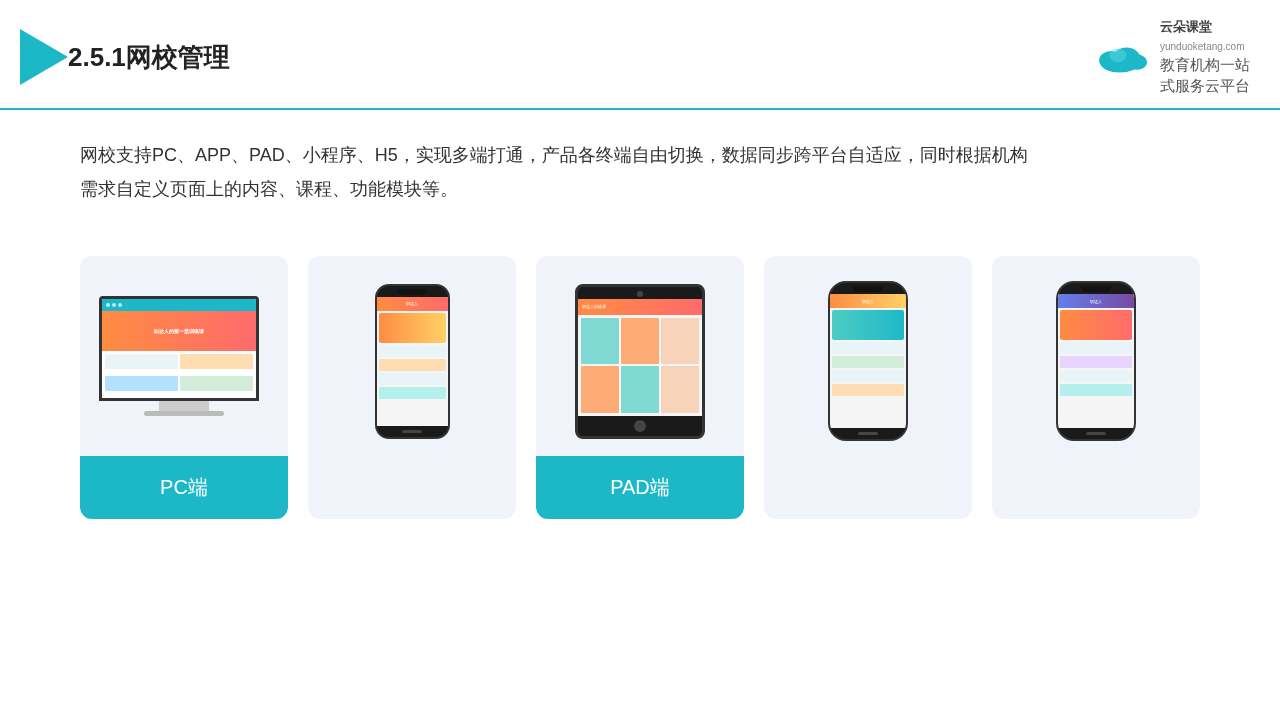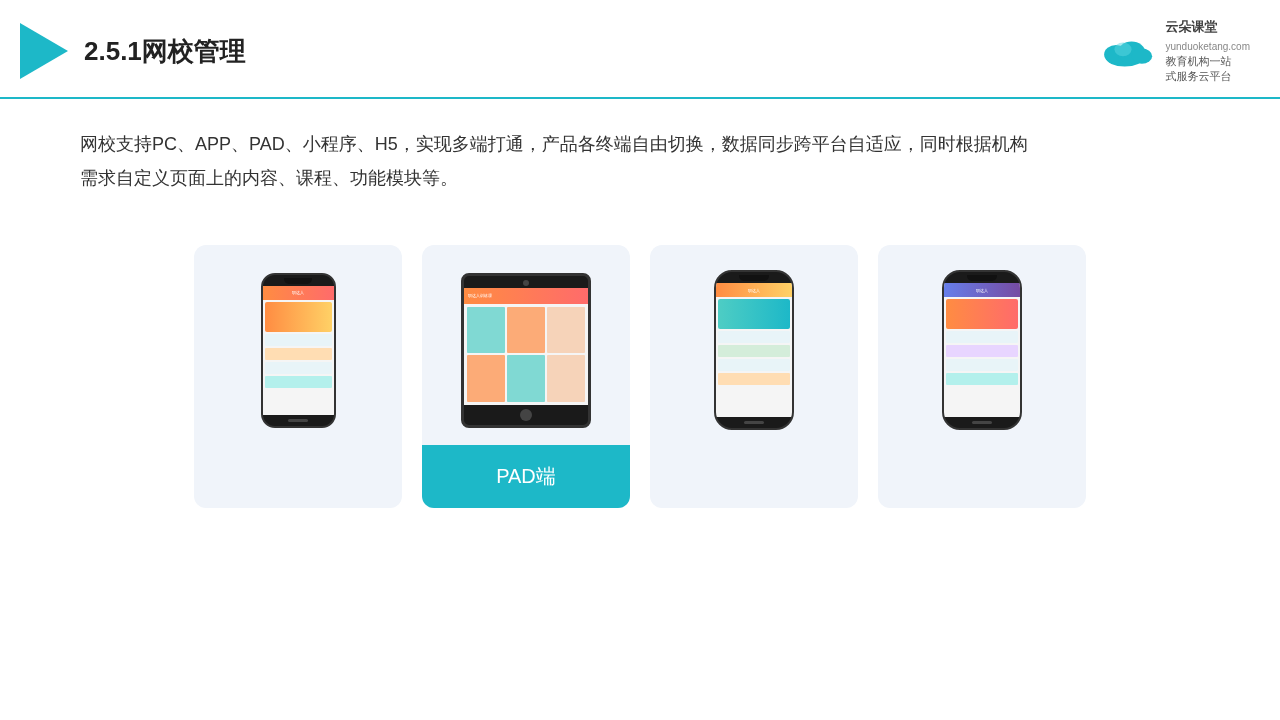--- a/index.html
+++ b/index.html
@@ -15,21 +15,20 @@
     .header {
       display: flex;
       align-items: center;
       justify-content: space-between;
       padding: 18px 30px 12px 20px;
       border-bottom: 2px solid #1db8c8;
     }
     .header-left {
       display: flex;
       align-items: center;
-      gap: 16px;
     }
     .logo-triangle {
       width: 0;
       height: 0;
       border-top: 28px solid transparent;
       border-bottom: 28px solid transparent;
       border-left: 48px solid #1db8c8;
     }
     .page-title {
       font-size: 26px;
@@ -44,21 +43,21 @@
     .brand-cloud-icon {
       display: flex;
       align-items: center;
       gap: 6px;
     }
     .cloud-svg {
       width: 60px;
       height: 36px;
     }
     .brand-text-right {
-      font-size: 11px;
+      font-size: 15px;
       color: #555;
       line-height: 1.4;
       text-align: left;
     }
     .brand-name {
       font-size: 13px;
       color: #404040;
       font-weight: bold;
       display: block;
     }
@@ -359,20 +358,47 @@
 </div>
 
 <div class="description">
   <p>
     网校支持PC、APP、PAD、小程序、H5，实现多端打通，产品各终端自由切换，数据同步跨平台自适应，同时根据机构<br>需求自定义页面上的内容、课程、功能模块等。
   </p>
 </div>
 
 <div class="cards-section">
 
+  <div class="card">
+    <div class="card-image-area">
+      <div class="pc-mockup">
+        <div class="pc-screen">
+          <div class="screen-content-pc">
+            <div class="screen-nav">
+              <div class="screen-nav-dot"></div>
+              <div class="screen-nav-dot"></div>
+              <div class="screen-nav-dot"></div>
+            </div>
+            <div class="screen-hero">
+              <span class="screen-hero-text">职达人的第一堂训练课</span>
+            </div>
+            <div class="screen-body">
+              <div class="screen-card-mini"></div>
+              <div class="screen-card-mini" style="background:#ffddb3;"></div>
+              <div class="screen-card-mini" style="background:#b3e0ff;"></div>
+              <div class="screen-card-mini" style="background:#d4edda;"></div>
+            </div>
+          </div>
+        </div>
+        <div class="pc-stand"></div>
+        <div class="pc-base"></div>
+      </div>
+    </div>
+    <div class="card-label">PC端</div>
+  </div>
 
   <div class="card">
     <div class="card-image-area">
       <div class="phone-mockup">
         <div class="phone-notch"></div>
         <div class="phone-screen">
           <div class="screen-content-phone">
             <div class="phone-header">
               <span class="phone-header-text">职达人</span>
             </div>

